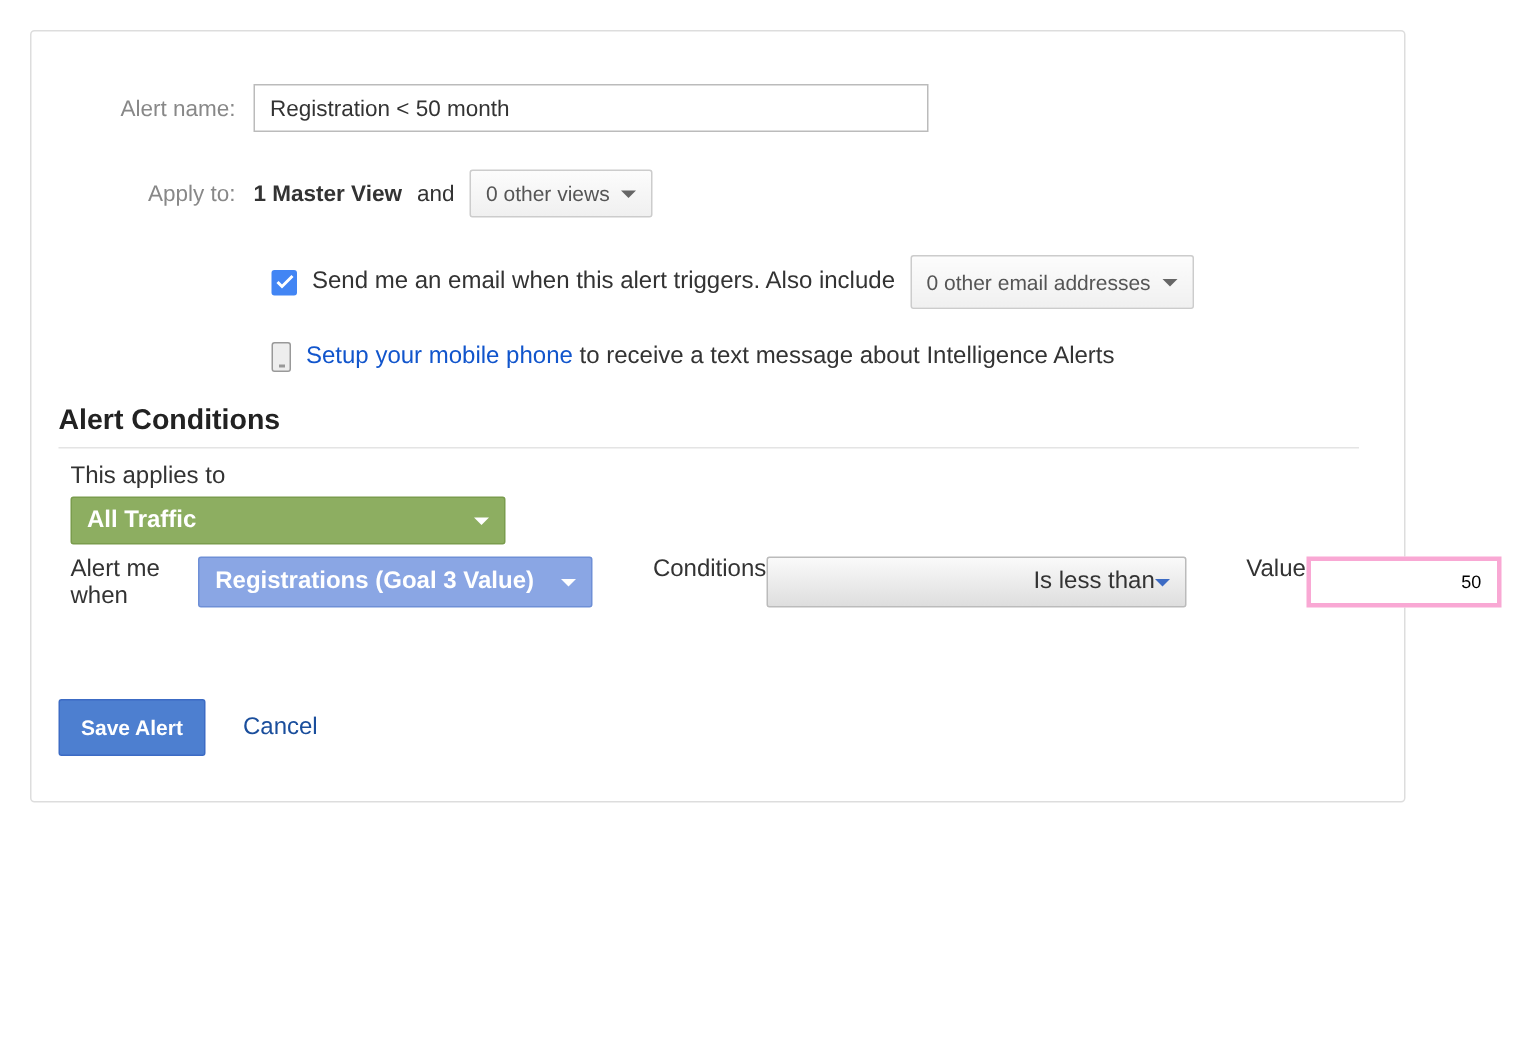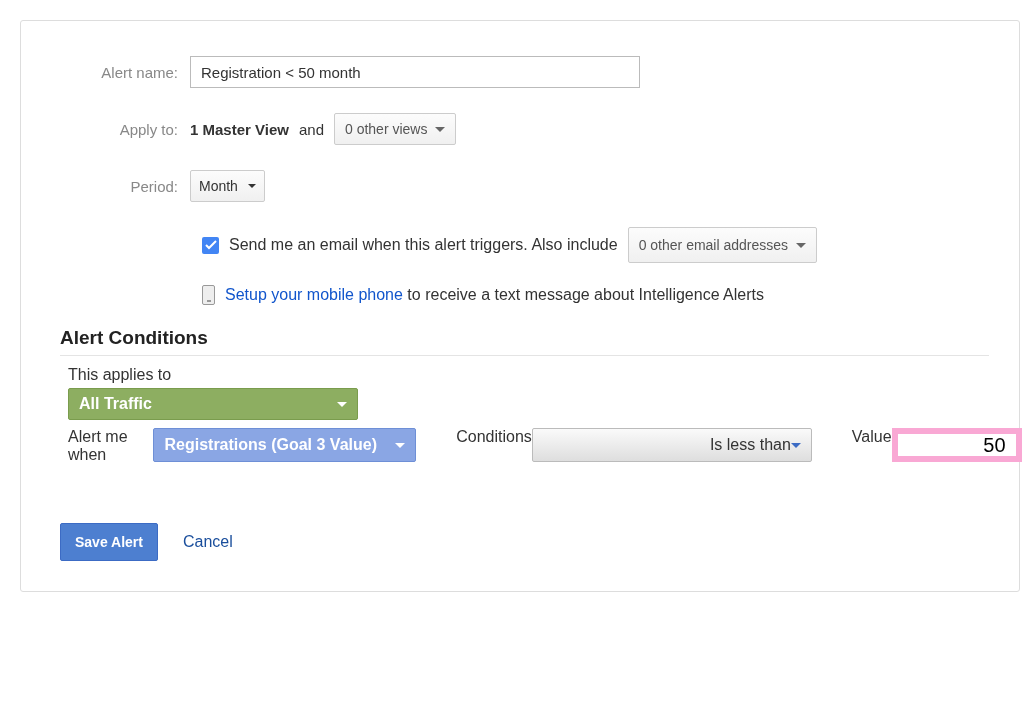--- a/index.html
+++ b/index.html
@@ -6,22 +6,22 @@
     body {
       font-family: Arial, Helvetica, sans-serif;
       font-size: 15px;
       color: #333;
       background: #fff;
       padding: 20px;
     }
     .panel {
       border: 1px solid #ddd;
       border-radius: 3px;
-      padding: 35px 30px 30px 39px;
-      width: 1000px;
+      padding: 35px 30px 30px 18px;
+      width: 917px;
     }
     .form-row {
       display: flex;
       align-items: center;
       margin-bottom: 25px;
     }
     .label-col {
       width: 130px;
       text-align: right;
       color: #888;
@@ -154,23 +154,23 @@
       font-size: 16px;
       padding: 6px 10px;
       border: 1px solid #bbb;
       border-radius: 2px;
       width: 280px;
       height: 34px;
       cursor: pointer;
     }
     .gradient-select .caret { border-top-color: #3c6bc4; }
     .value-input {
-      border: 6px solid #f9a8d4;
-      padding: 6px 10px;
-      font-size: 20px;
+      border: 3px solid #f9a8d4;
+      padding: 6px 10px;
+      font-size: 12px;
       text-align: right;
       width: 130px;
       height: 34px;
     }
     .button-row { margin-top: 55px; display: flex; align-items: center; gap: 25px; }
     .primary-btn {
       background: #4d7fd0;
       color: #fff;
       border: 1px solid #3c6bc4;
       padding: 10px 14px;
@@ -210,29 +210,20 @@
     <div class="field-col">
       <span class="bold">1 Master View</span>
       <span class="and-text"> and </span>
       <div class="dropdown">
         <span>0 other views</span>
         <span class="caret"></span>
       </div>
     </div>
   </div>
 
-  <div class="form-row">
-    <div class="label-col">Period:</div>
-    <div class="field-col">
-      <div class="dropdown" style="padding:6px 8px;">
-        <span style="color:#333;">Month</span>
-        <span class="caret-small"></span>
-      </div>
-    </div>
-  </div>
 
   <div class="indent checkbox-row">
     <div class="checkbox-custom">
       <svg viewBox="0 0 12 10">
           <path d="M1 5 L4 8 L11 1" stroke="#fff" stroke-width="2" fill="none"></path>
         </svg>
     </div>
     <span class="plain-text" style="font-size:16px;">Send me an email when this alert triggers. Also include </span>
     <div class="dropdown" style="height:36px;">
       <span>0 other email addresses</span>

